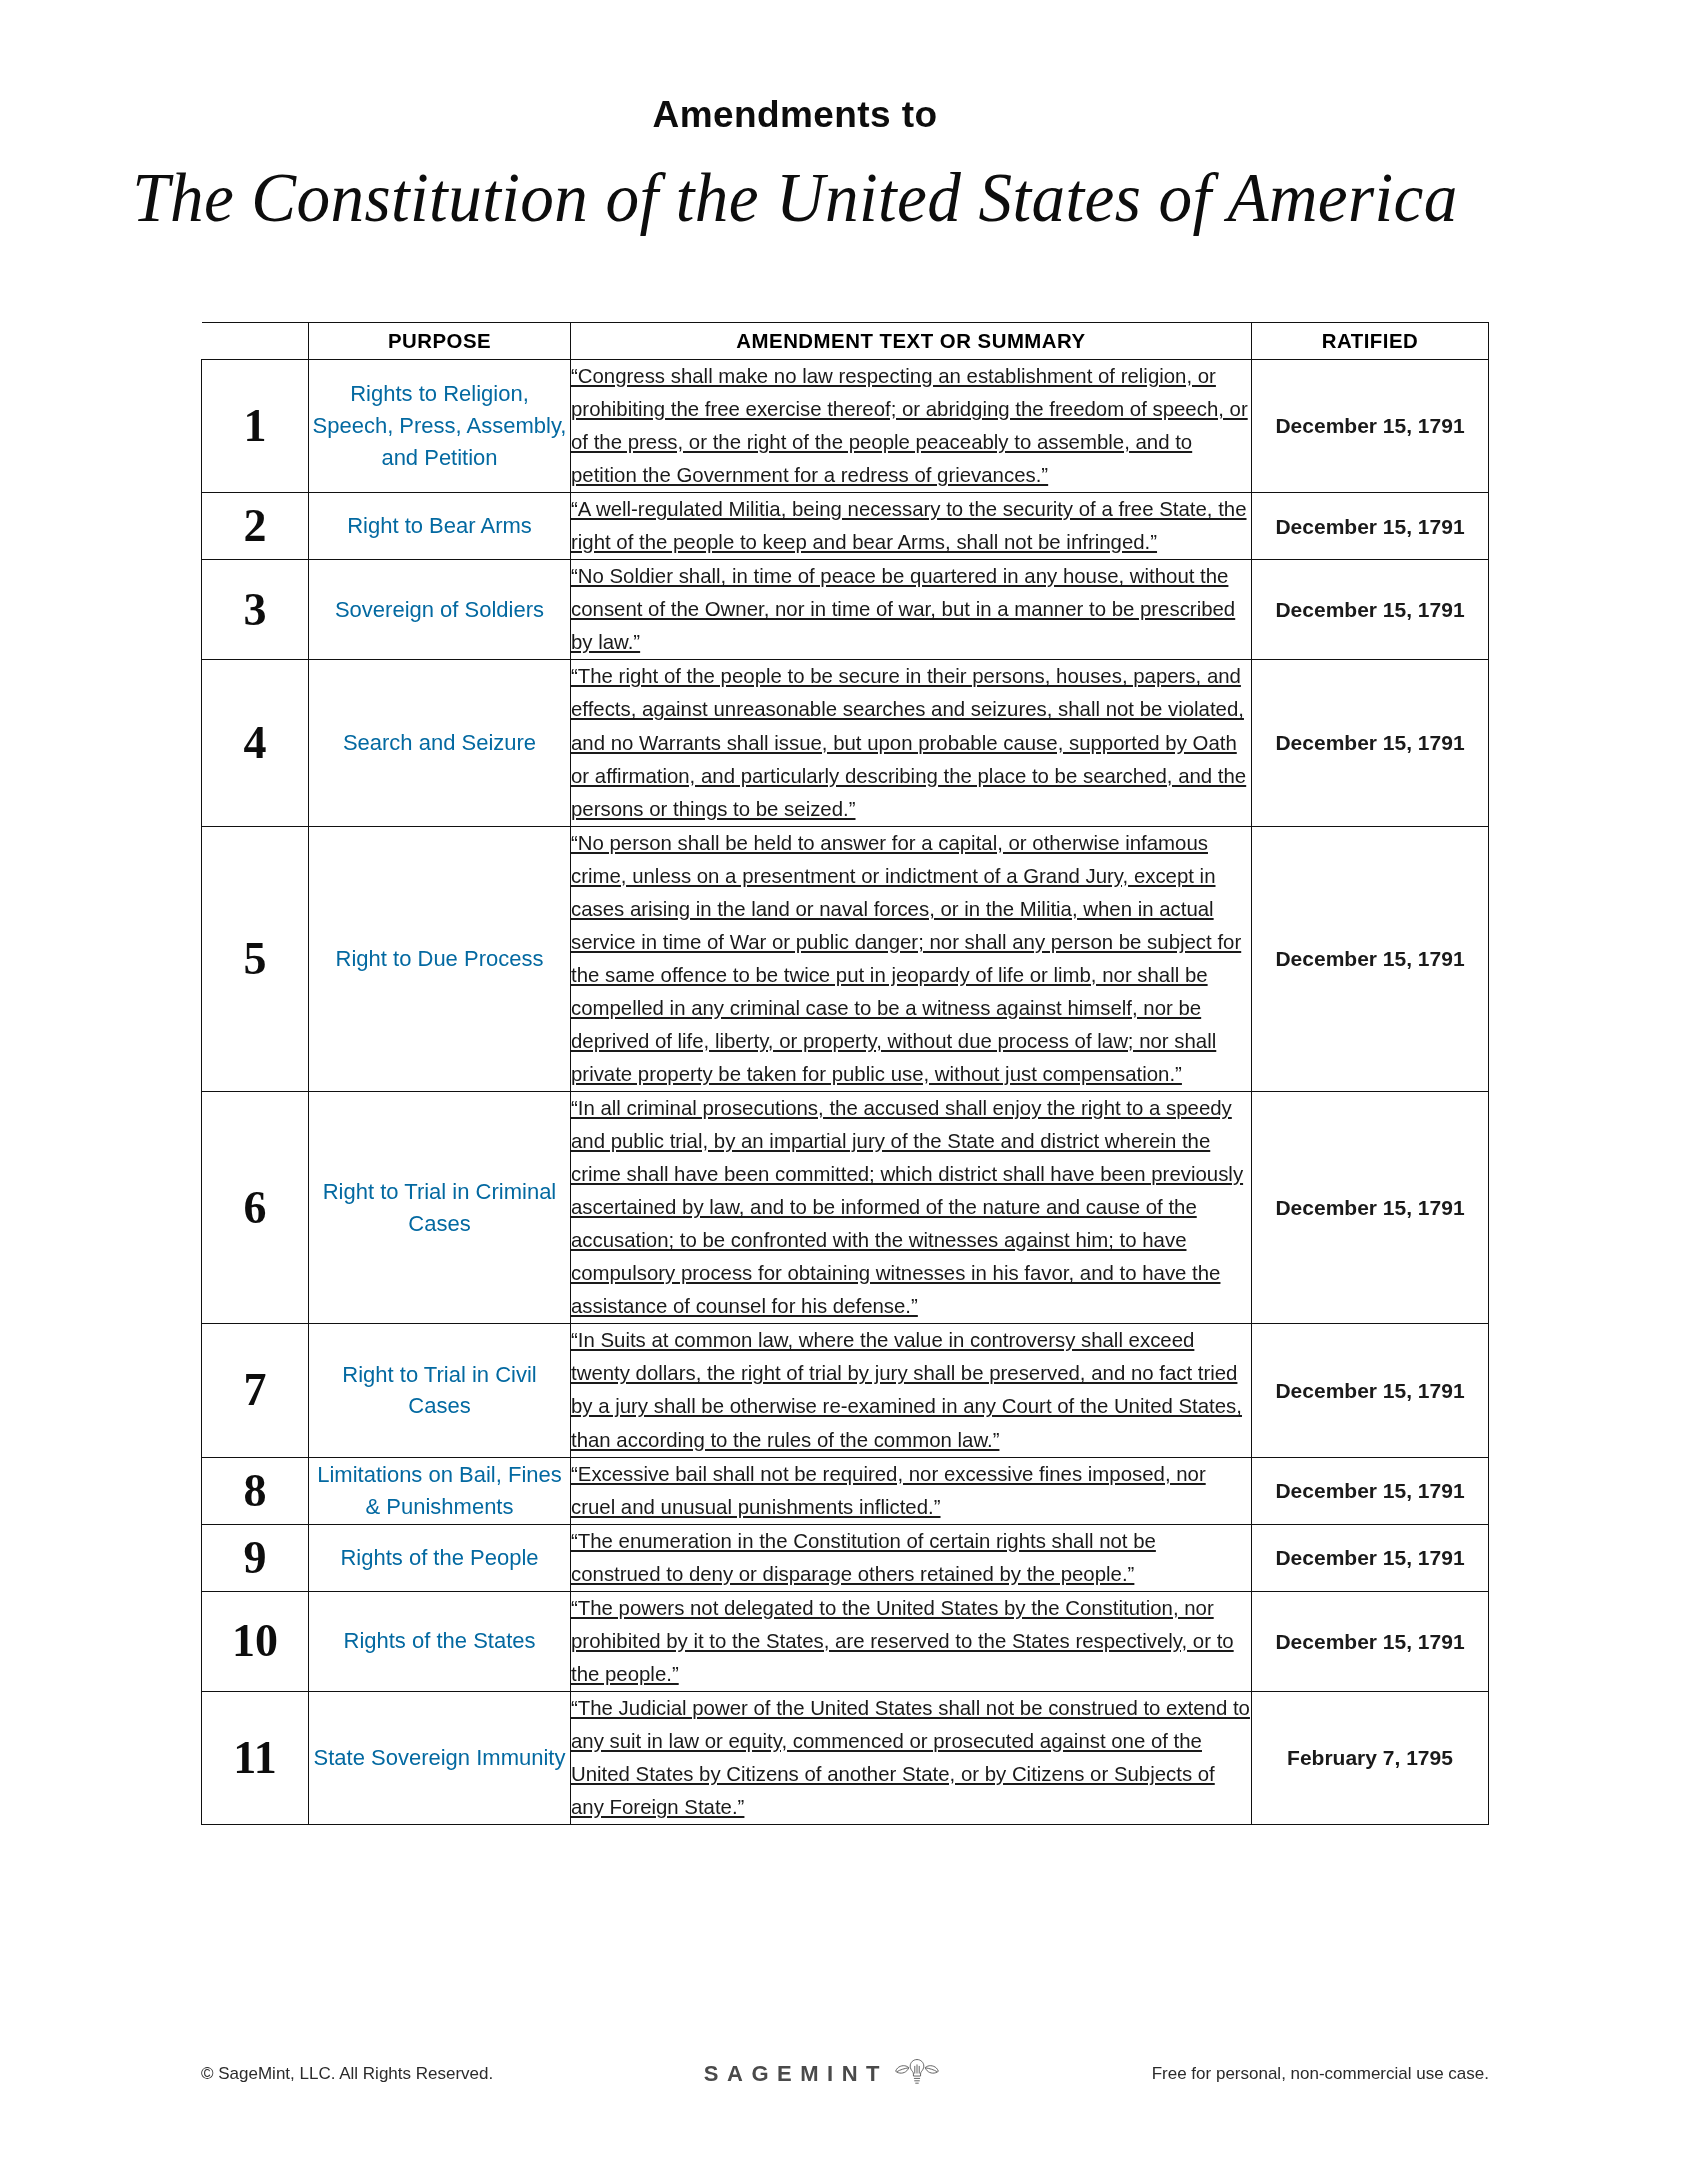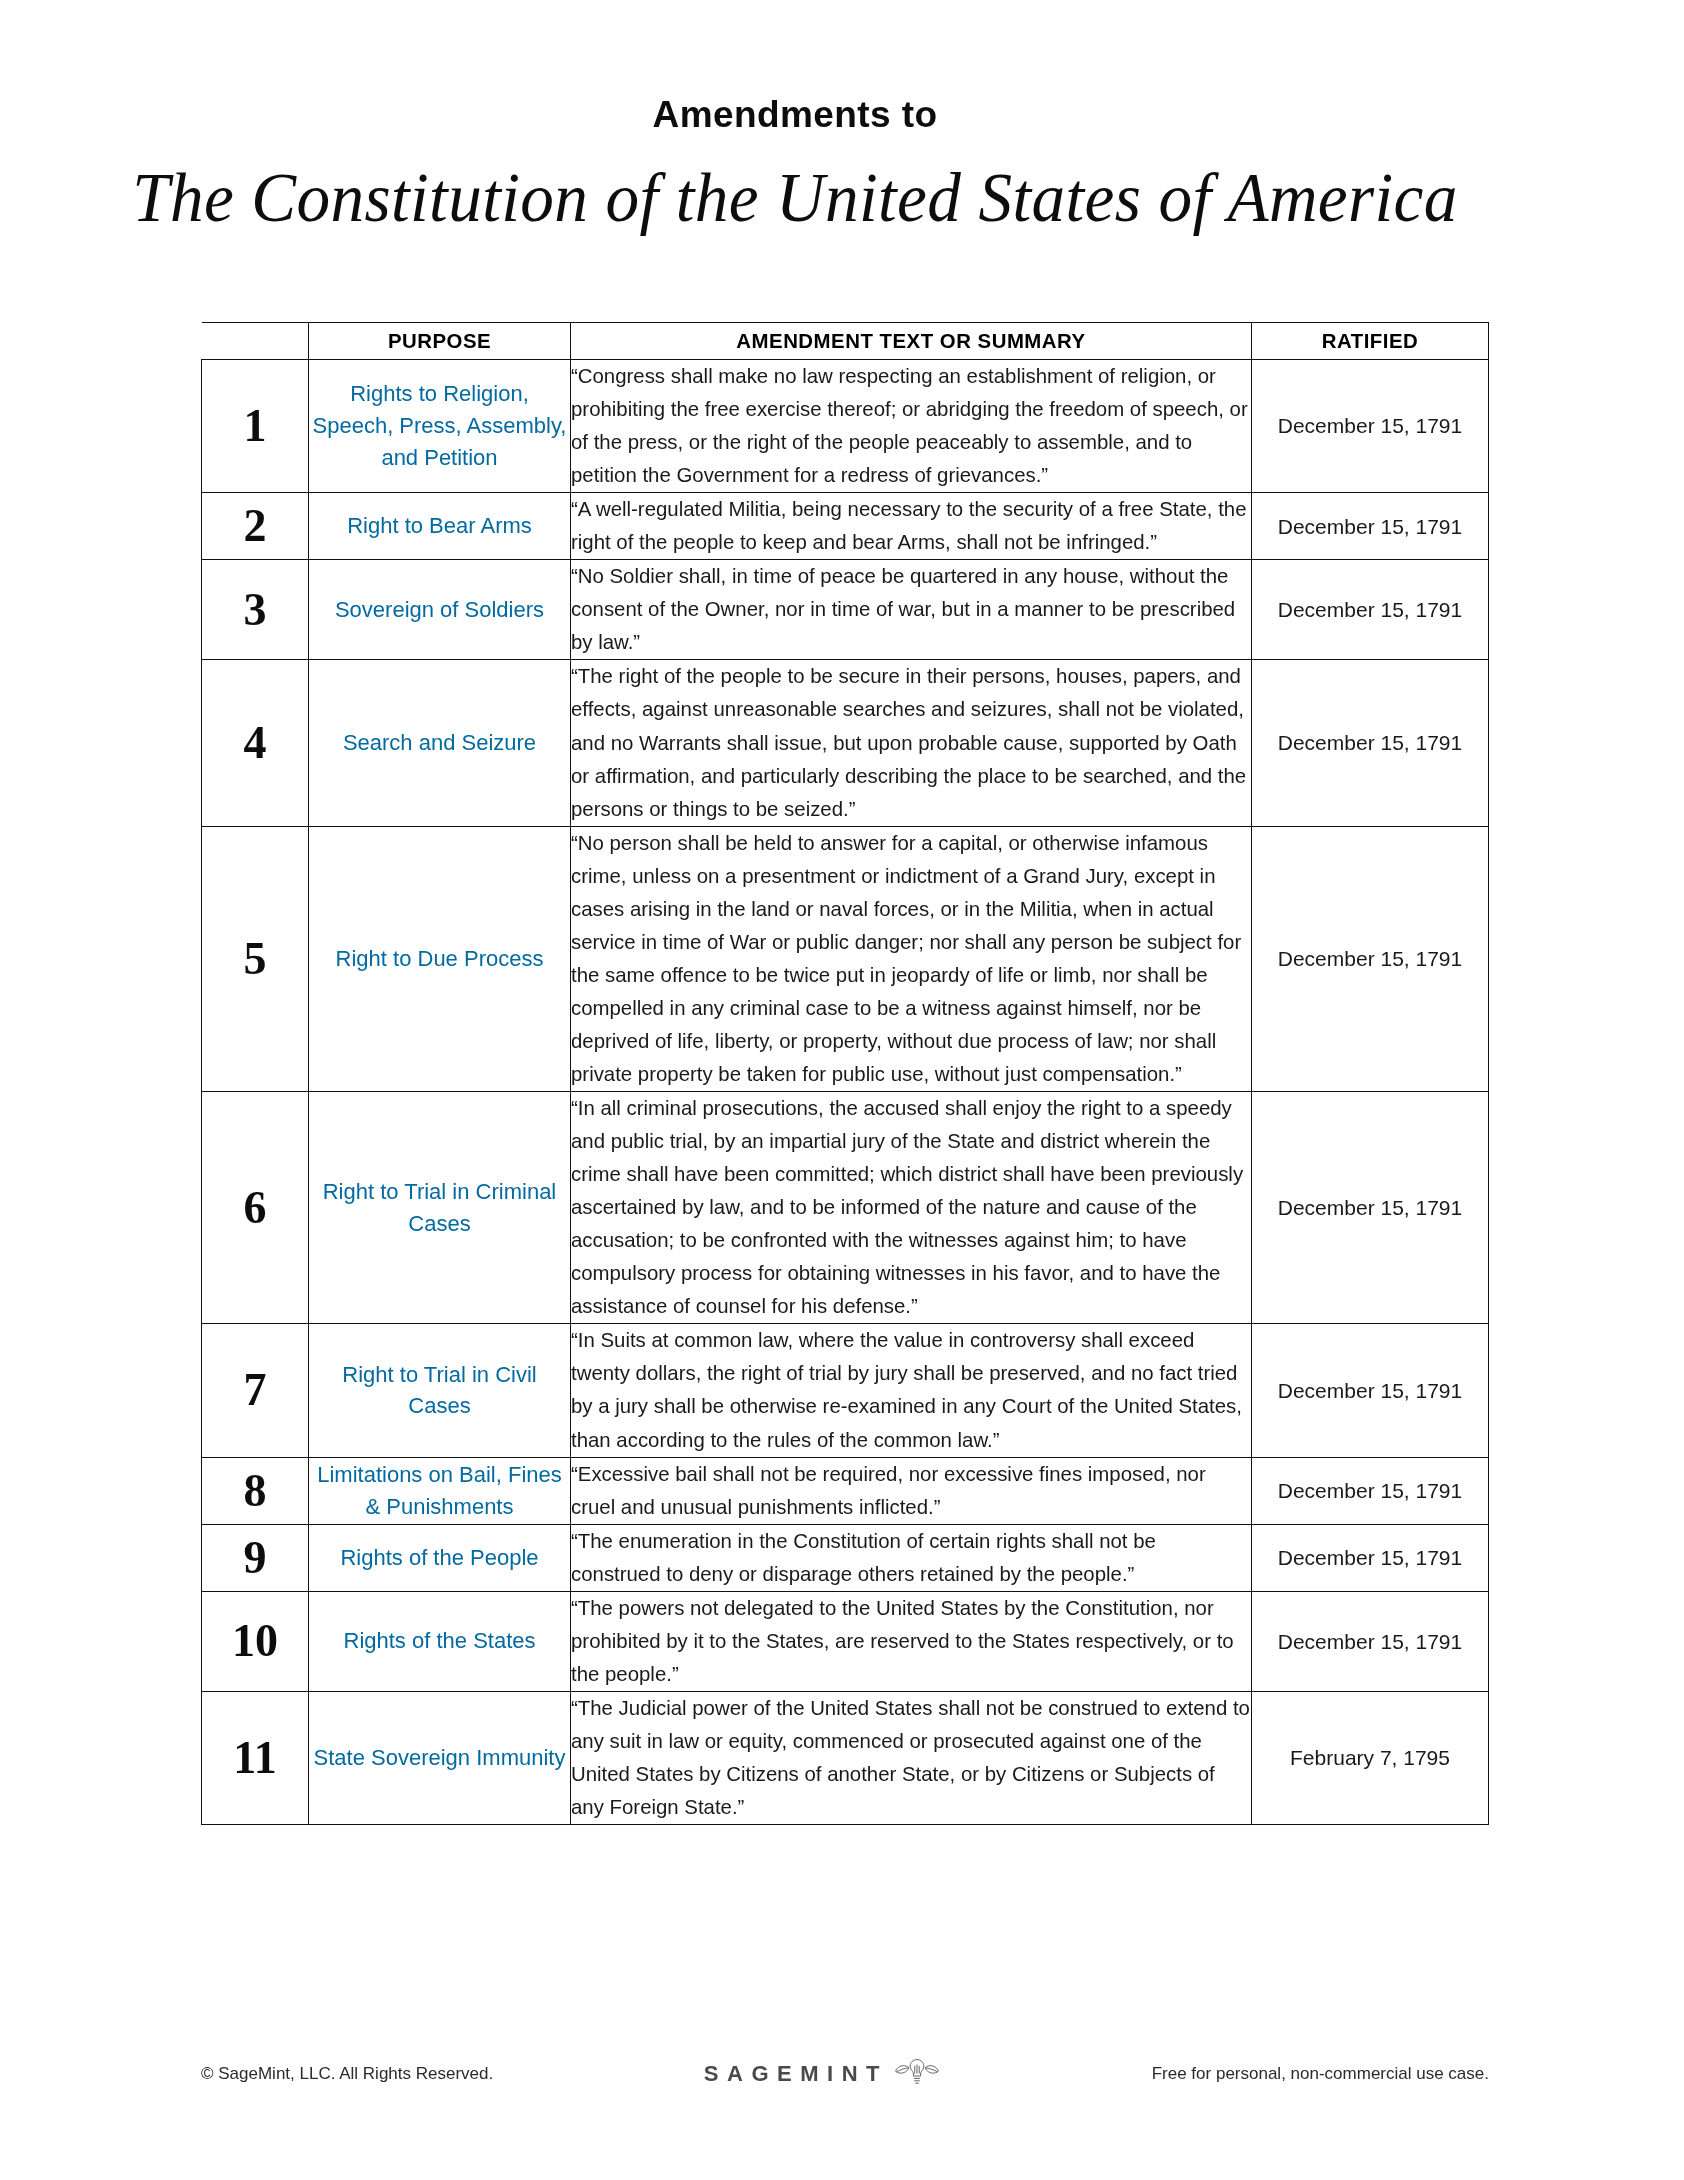--- a/index.html
+++ b/index.html
@@ -101,25 +101,26 @@
     padding: 8.5px 10.2px;
   }
   td.atext {
     text-align: left;
     font-weight: 400;
     font-size: 20.4px;
     line-height: 1.62;
     color: #1a1a1a;
     padding: 8.5px 13.6px 10.2px 12px;
     vertical-align: top;
+    text-decoration: underline;
   }
   td.atext.mid { vertical-align: middle; }
   td.ratified {
     text-align: center;
-    font-weight: 400;
+    font-weight: 700;
     font-size: 21px;
     color: #1a1a1a;
     line-height: 1.4;
   }
 
   
   .footer {
     position: absolute;
     left: 201px;
     top: 2057px;

